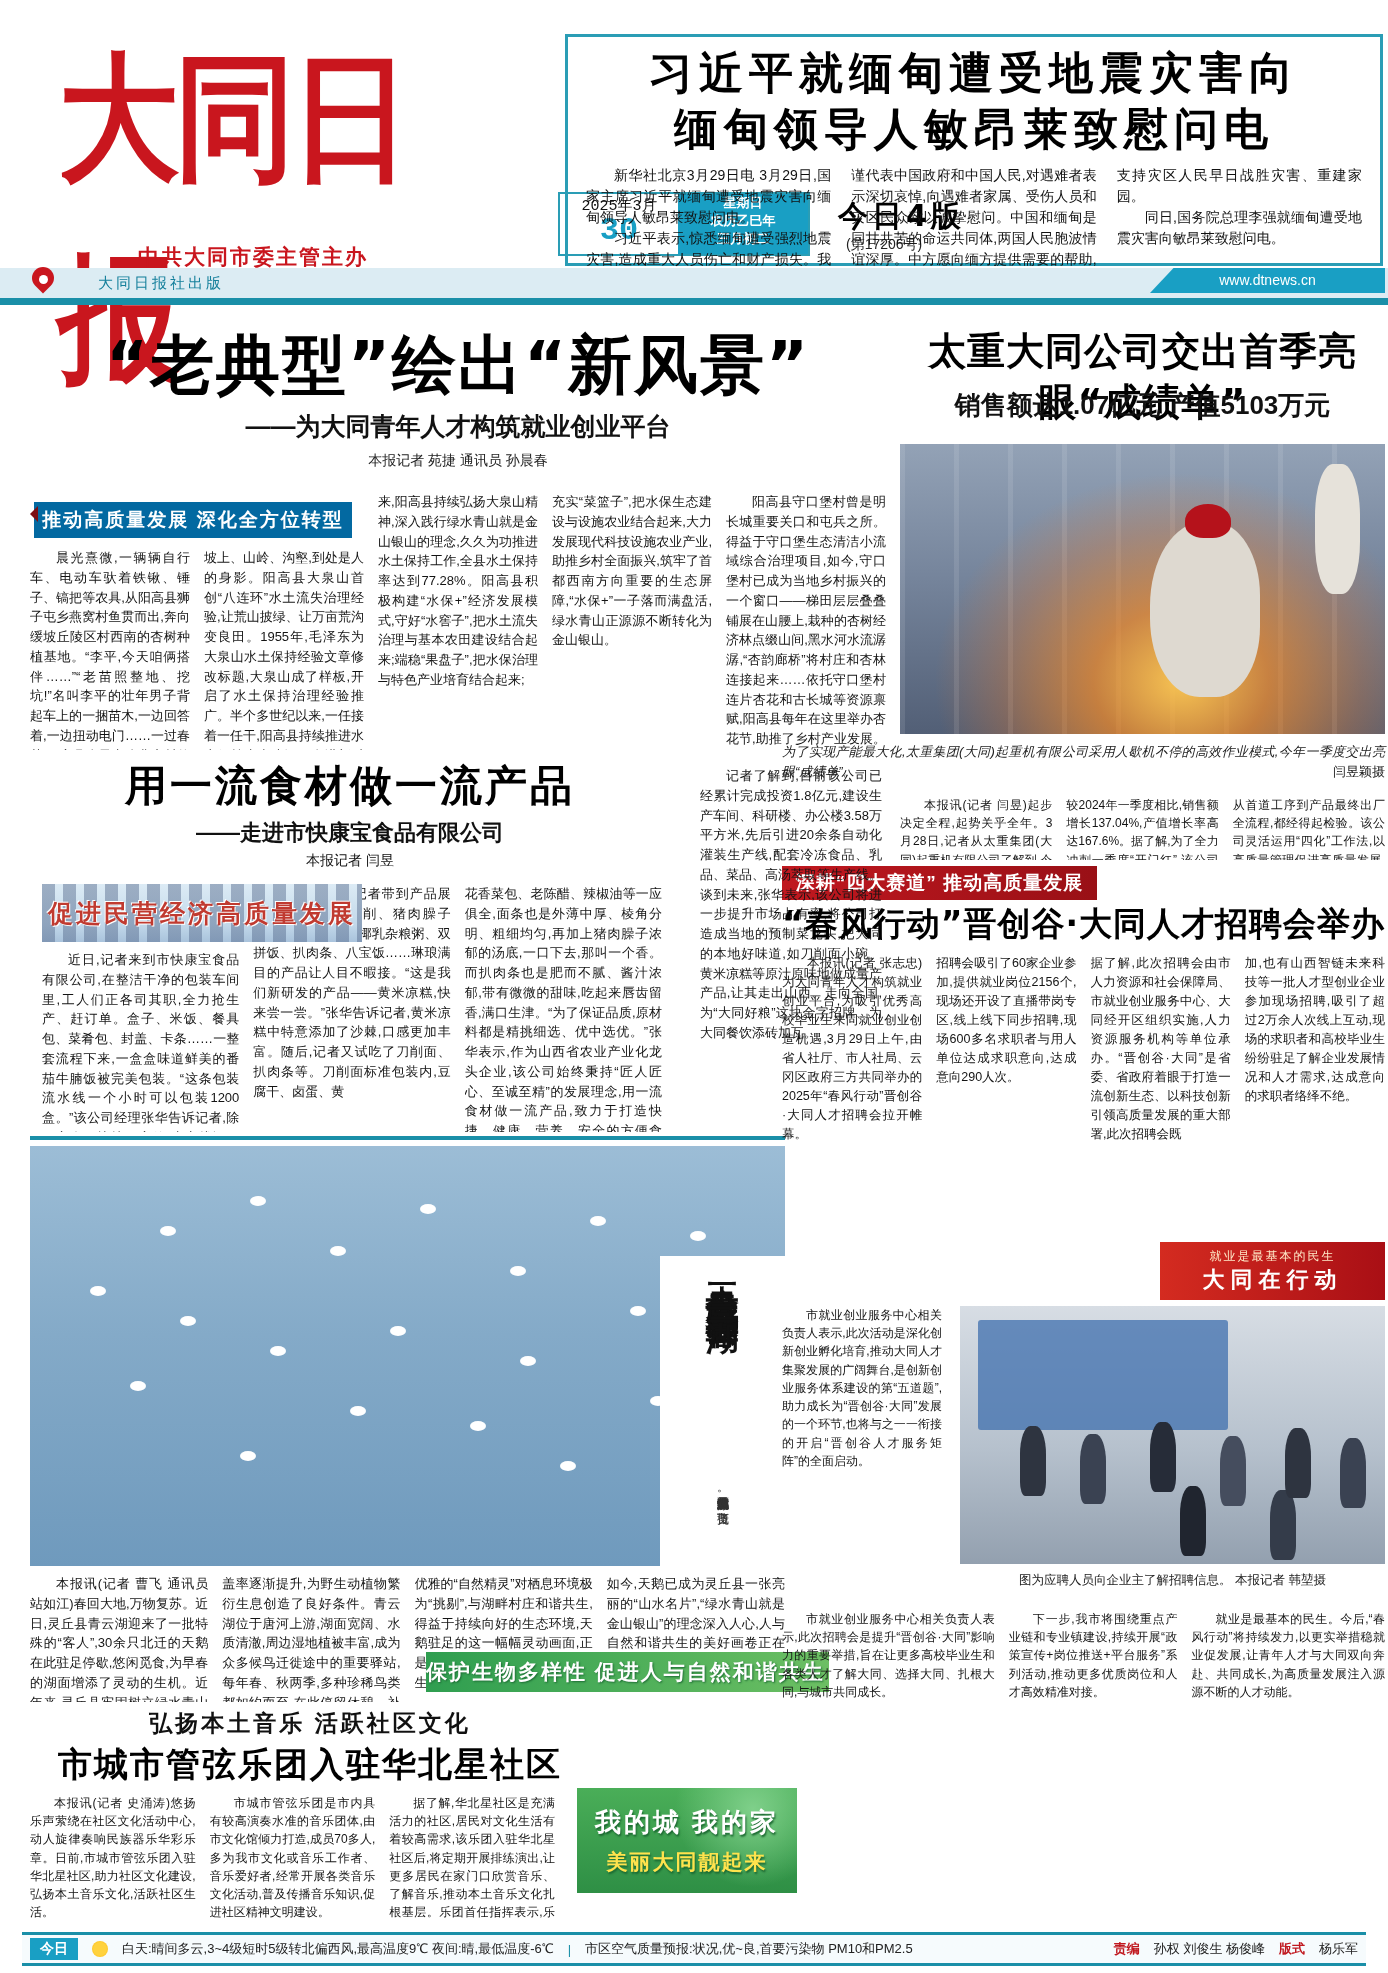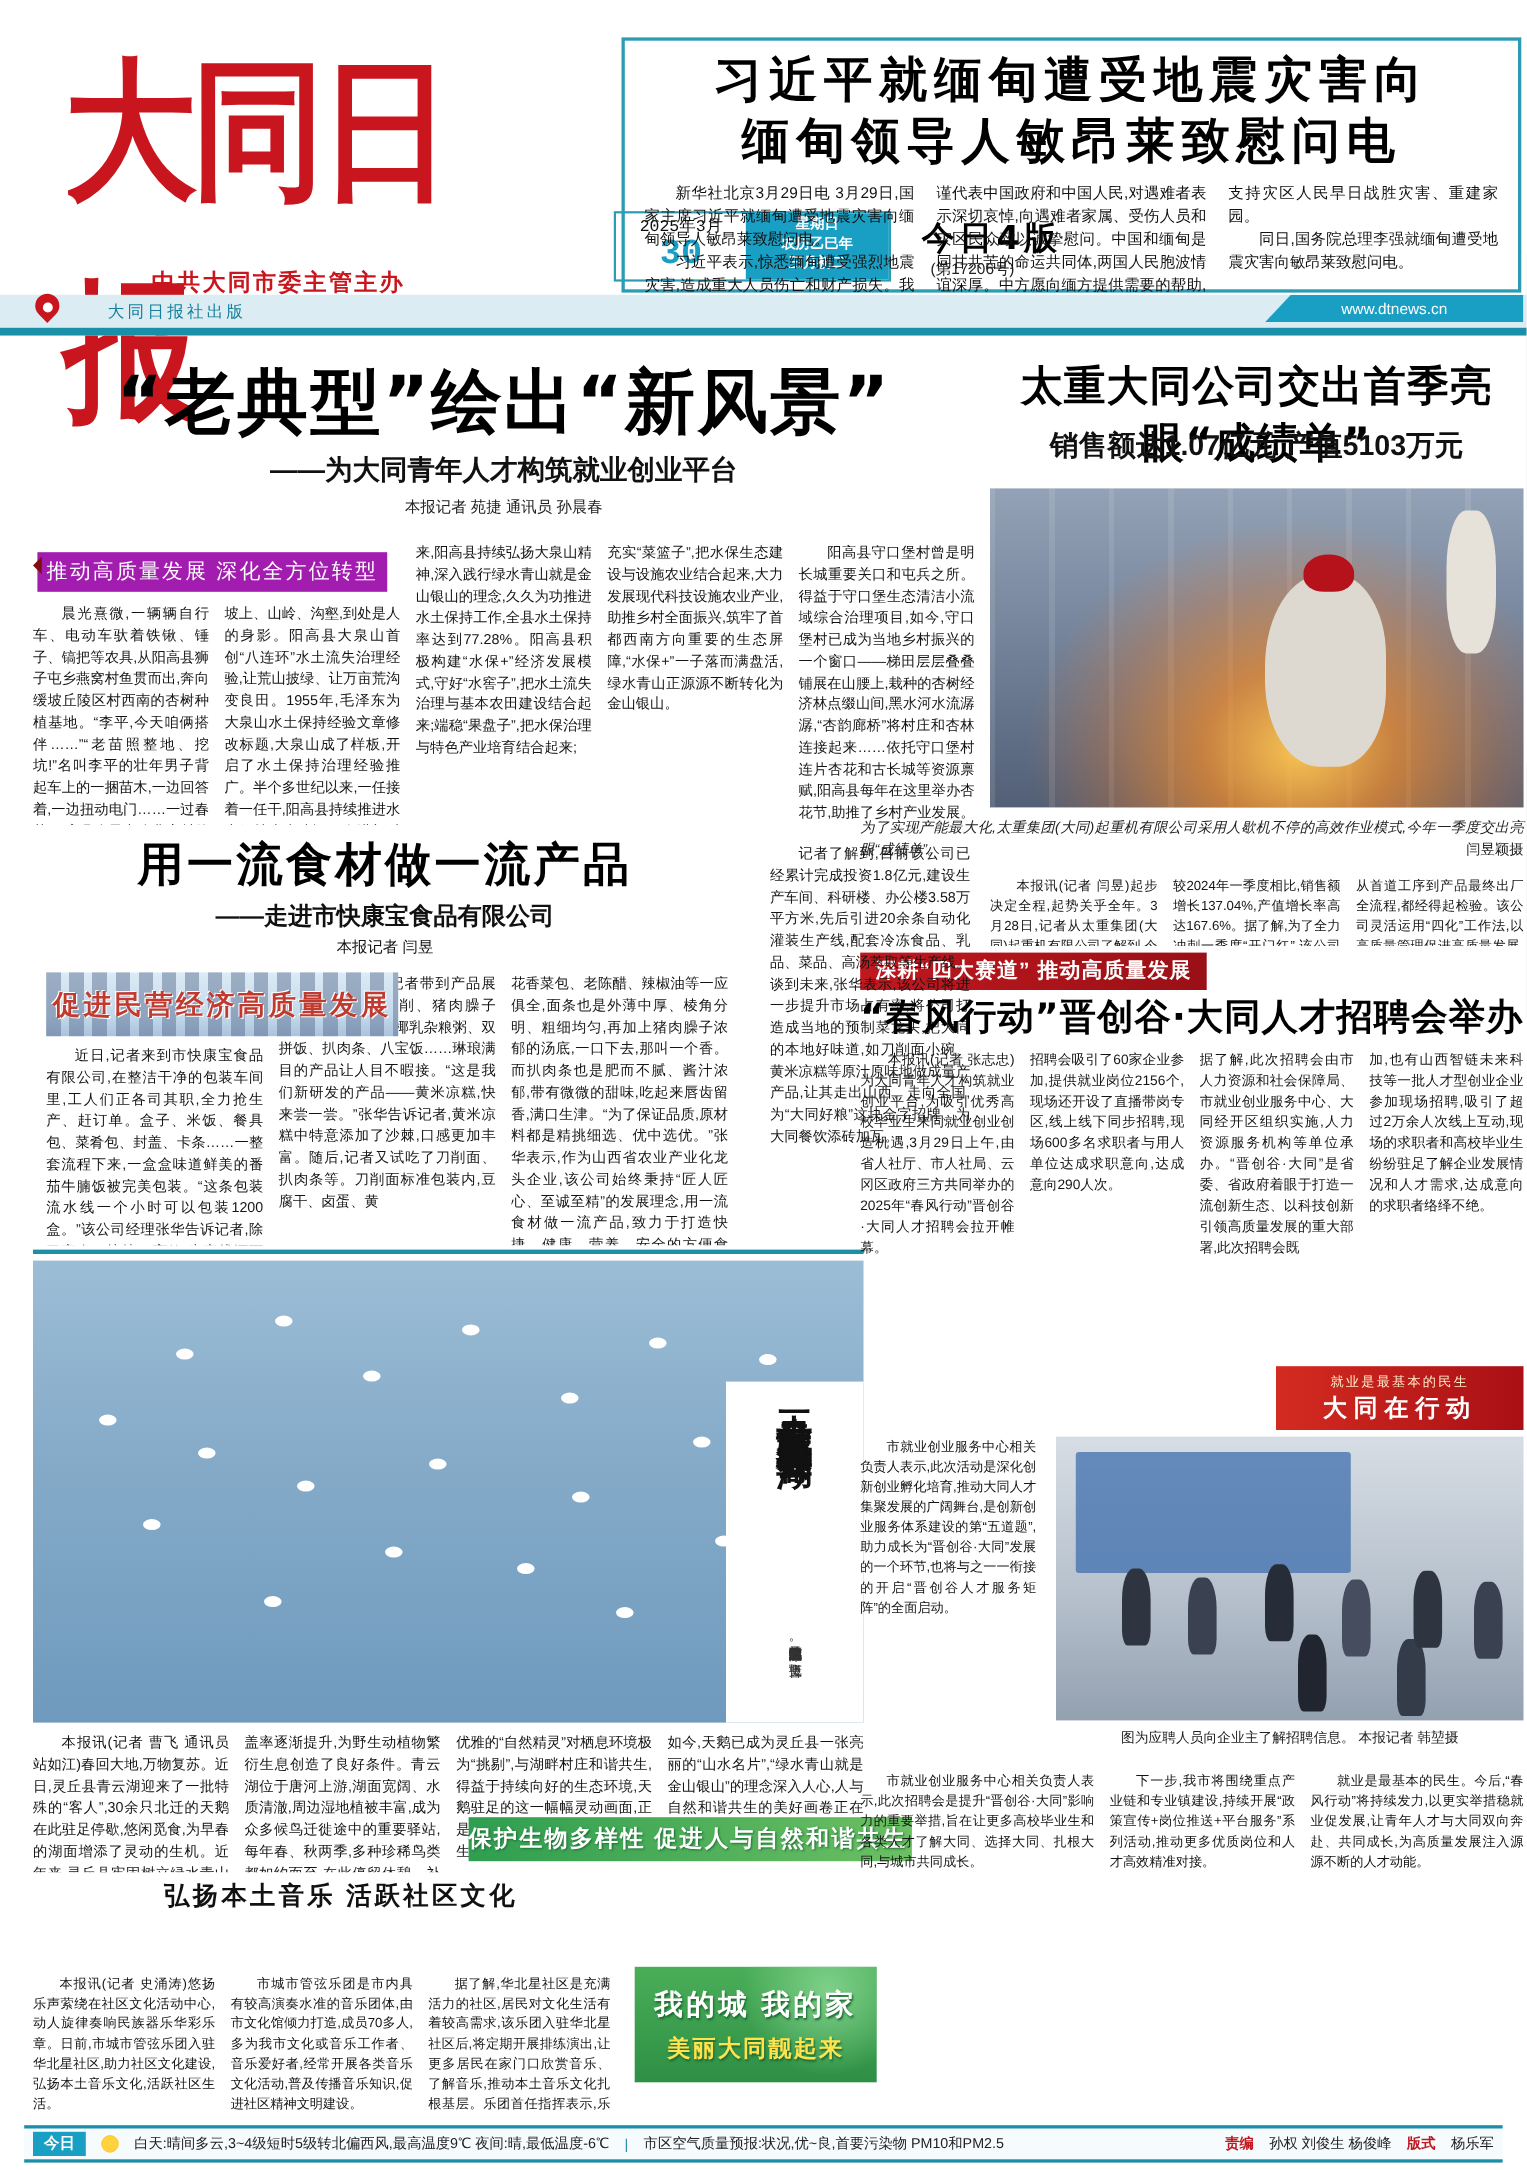--- a/index.html
+++ b/index.html
@@ -39,22 +39,22 @@
            border-radius:50% 50% 50% 0;transform:rotate(-45deg);}
   .flame b{position:absolute;left:11px;top:12px;width:9px;height:9px;background:#fff;border-radius:50%;}
   .pubname{left:98px;top:274px;font-size:15px;color:#16809c;letter-spacing:3px;}
   .site{left:1150px;top:268px;width:235px;height:25px;background:#199fc4;color:#fff;font-size:14px;
         text-align:center;line-height:25px;clip-path:polygon(10% 0,100% 0,100% 100%,0 100%);}
   
   .ld-title{left:30px;top:322px;width:856px;text-align:center;font-size:64px;letter-spacing:2px;}
   .ld-sub{left:30px;top:410px;width:856px;text-align:center;font-size:25px;font-weight:bold;}
   .ld-by{left:30px;top:452px;width:856px;text-align:center;font-size:14px;color:#222;}
   .ld-body{left:30px;top:492px;width:856px;height:258px;}
-  .redband{position:absolute;left:4px;top:10px;width:318px;height:36px;background:#a21caf;color:#fff;
-           font-weight:normal;font-size:19px;letter-spacing:2px;text-align:center;line-height:36px;}
+  .redband{position:absolute;left:4px;top:10px;width:318px;height:36px;background:#0369a1;color:#fff;
+           font-weight:bold;font-size:19px;letter-spacing:2px;text-align:center;line-height:36px;}
   .redband:before{content:"";position:absolute;left:-12px;top:4px;border:8px solid transparent;
                   border-right-color:#7d0d12;}
   .pad1{padding-top:56px;}
   
   .tz-title{left:900px;top:326px;width:485px;text-align:center;font-size:38px;letter-spacing:1px;}
   .tz-sub{left:900px;top:388px;width:485px;text-align:center;font-size:26px;font-weight:bold;}
   .photo-factory{left:900px;top:444px;width:485px;height:290px;
      background:
        radial-gradient(ellipse at 58% 82%, rgba(255,200,80,.95) 0%, rgba(255,140,30,.65) 22%, rgba(255,120,20,.25) 45%, transparent 62%),
        repeating-linear-gradient(90deg, rgba(255,255,255,.10) 0 5px, transparent 5px 54px),
@@ -231,20 +231,21 @@
   </div>
   <div class="abs swan-body flexcols">
     <div class="bodycol ind">本报讯(记者 曹飞 通讯员 站如江)春回大地,万物复苏。近日,灵丘县青云湖迎来了一批特殊的“客人”,30余只北迁的天鹅在此驻足停歇,悠闲觅食,为早春的湖面增添了灵动的生机。近年来,灵丘县牢固树立绿水青山就是金山银山的理念,依托良好生态本底,空气质量逐步提高,森林覆</div>
     <div class="bodycol">盖率逐渐提升,为野生动植物繁衍生息创造了良好条件。青云湖位于唐河上游,湖面宽阔、水质清澈,周边湿地植被丰富,成为众多候鸟迁徙途中的重要驿站,每年春、秋两季,多种珍稀鸟类都如约而至,在此停留休憩、补充体能,成为众多摄影爱好者镜头里的美丽风景,且停留的时间越来越长,数量也逐年增多,离不开当地爱鸟护鸟的良好氛围。</div>
     <div class="bodycol">优雅的“自然精灵”对栖息环境极为“挑剔”,与湖畔村庄和谐共生,得益于持续向好的生态环境,天鹅驻足的这一幅幅灵动画面,正是灵丘县生态文明建设成效的生动注脚。</div>
     <div class="bodycol">如今,天鹅已成为灵丘县一张亮丽的“山水名片”,“绿水青山就是金山银山”的理念深入人心,人与自然和谐共生的美好画卷正在徐徐展开。</div>
   </div>
   <div class="abs greenband">保护生物多样性  促进人与自然和谐共生</div>
 
   <div class="abs orc-kick">弘扬本土音乐  活跃社区文化</div>
+  <div class="abs orc-title hd">市城市管弦乐团入驻华北星社区</div>
   <div class="abs orc-body flexcols">
     <div class="bodycol ind" style="font-size:12px;">本报讯(记者 史涌涛)悠扬乐声萦绕在社区文化活动中心,动人旋律奏响民族器乐华彩乐章。日前,市城市管弦乐团入驻华北星社区,助力社区文化建设,弘扬本土音乐文化,活跃社区生活。</div>
     <div class="bodycol ind" style="font-size:12px;">市城市管弦乐团是市内具有较高演奏水准的音乐团体,由市文化馆倾力打造,成员70多人,多为我市文化或音乐工作者、音乐爱好者,经常开展各类音乐文化活动,普及传播音乐知识,促进社区精神文明建设。</div>
     <div class="bodycol ind" style="font-size:12px;">据了解,华北星社区是充满活力的社区,居民对文化生活有着较高需求,该乐团入驻华北星社区后,将定期开展排练演出,让更多居民在家门口欣赏音乐、了解音乐,推动本土音乐文化扎根基层。乐团首任指挥表示,乐团入驻社区,是一次弘扬本土音乐、服务群众的有益尝试。</div>
   </div>
   <div class="abs poster">
     <div class="p1">我的城  我的家</div>
     <div class="p2">美丽大同靓起来</div>
   </div>
 

